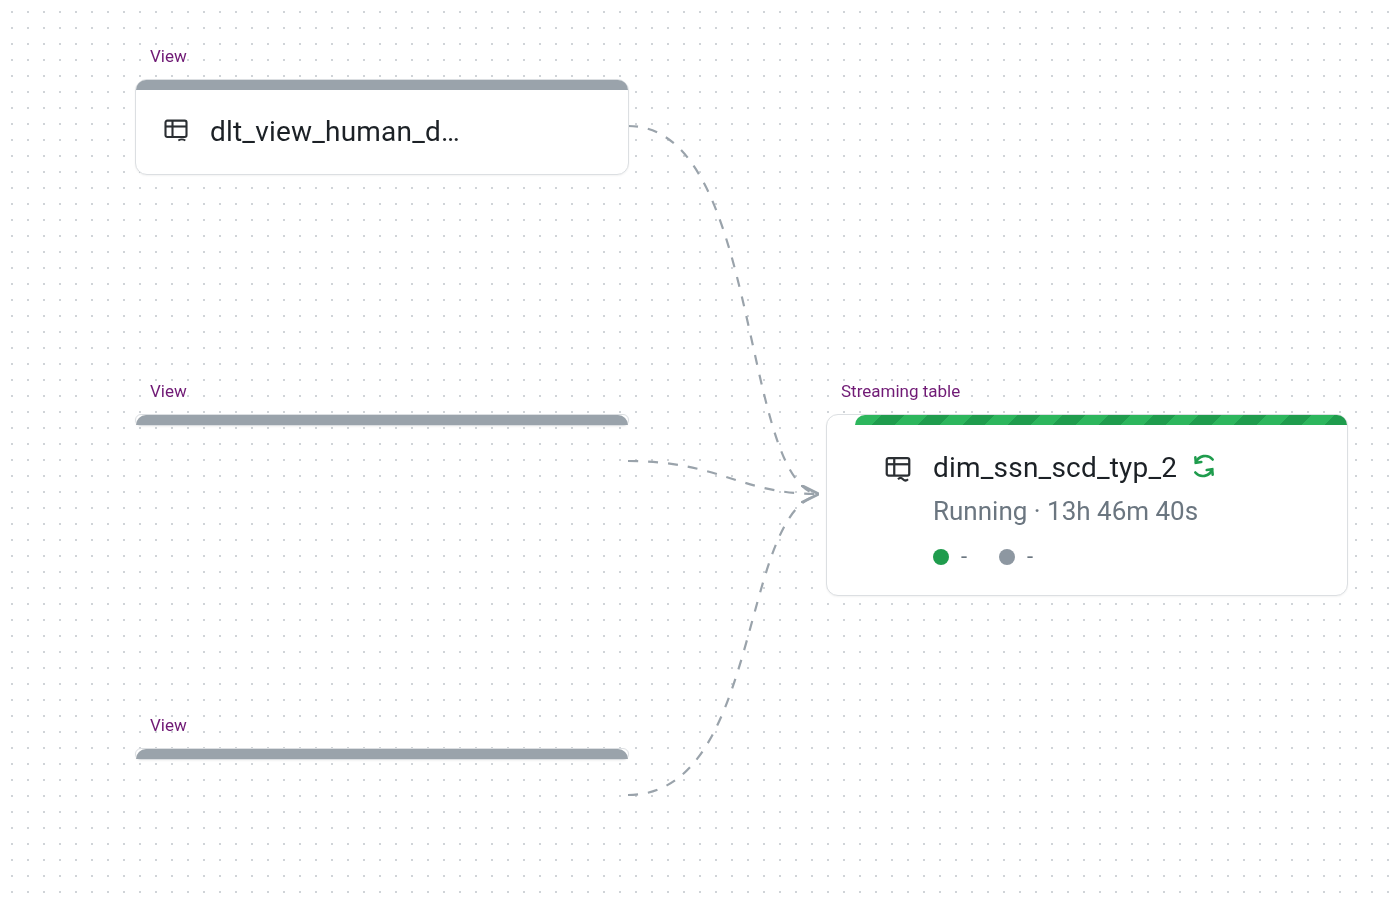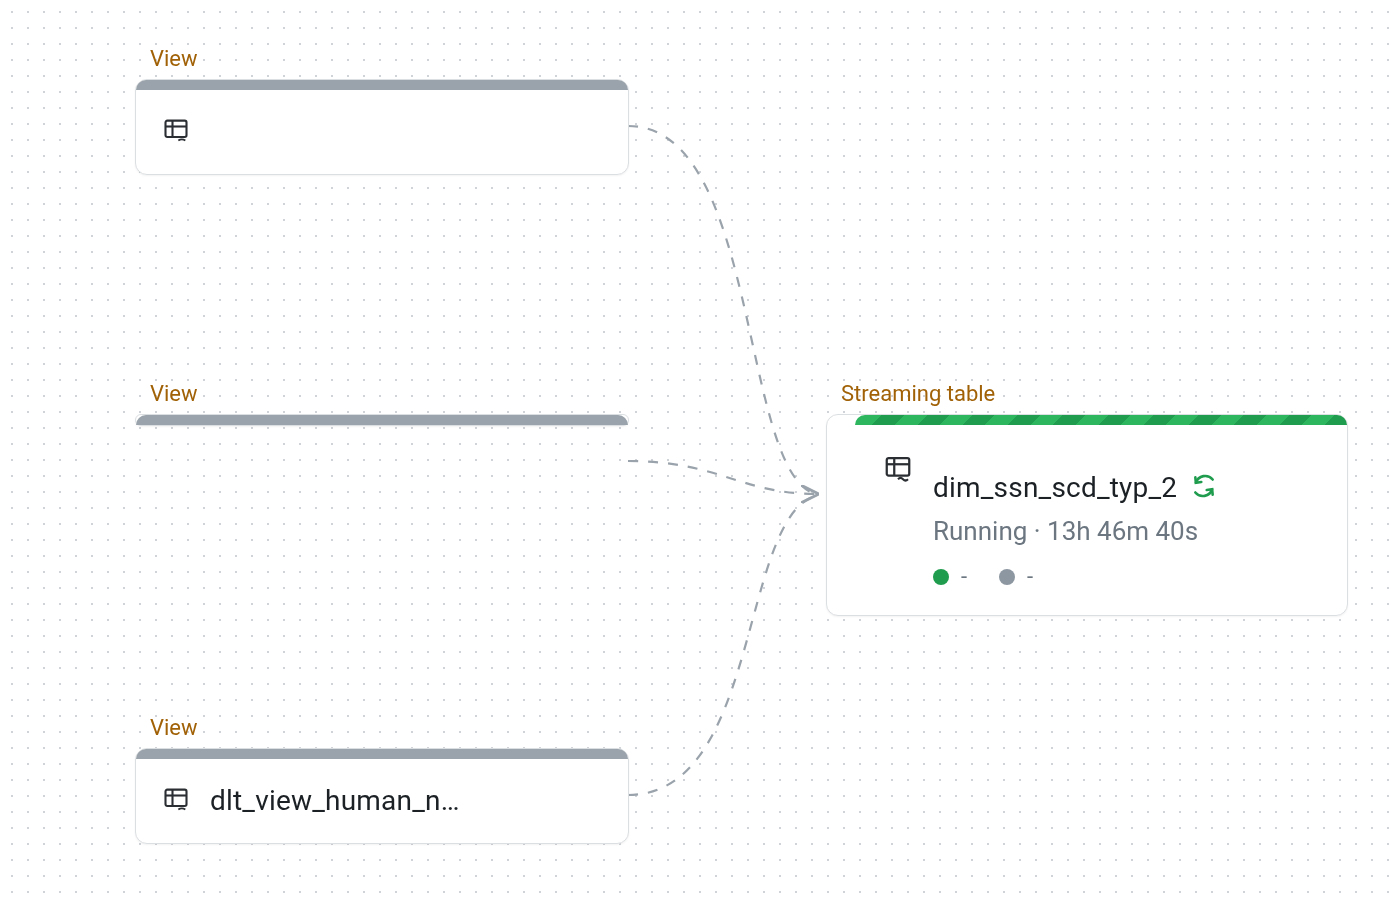--- a/index.html
+++ b/index.html
@@ -29,22 +29,22 @@
     position: absolute;
     background: #fff;
     border: 1.5px solid #dcdfe2;
     border-radius: 12px;
     box-shadow: 0 1px 2px rgba(0,0,0,0.05);
   }
   .node-label {
     position: absolute;
     left: 14px;
     top: -34px;
-    font-size: 22px;
-    color: #a16207;
+    font-size: 17px;
+    color: #701a75;
   }
   .node-header {
     height: 10px;
     border-top-left-radius: 10px;
     border-top-right-radius: 10px;
   }
   .header-gray {
     background: #9aa3ab;
   }
   .header-striped {
@@ -106,21 +106,20 @@
   }
   .dot-green { background: #1f9c4d; }
   .dot-gray { background: #8d97a1; }
   .refresh-icon {
     color: #1f9c4d;
     margin-left: 14px;
   }
   .target-col {
     flex: 1 1 auto;
     min-width: 0;
-    margin-top: 20px;
   }
   .title-row {
     display: flex;
     align-items: center;
   }
 </style>
 </head>
 <body>
 
 <div class="canvas"></div>
@@ -144,42 +143,32 @@
   <div class="node-header header-gray"></div>
   <div class="node-body">
     <span class="node-icon">
       <svg width="28" height="28" viewBox="0 0 24 24" fill="none" stroke="currentColor" stroke-width="1.8">
         <rect x="3" y="4" width="18" height="14" rx="1.5"></rect>
         <line x1="3" y1="9" x2="21" y2="9"></line>
         <line x1="9" y1="4" x2="9" y2="18"></line>
         <path d="M 14 21 q 3 -2 6 0" stroke-width="1.6"></path>
       </svg>
     </span>
+    <div class="node-title">dlt_view_human_d…</div>
   </div>
 </div>
 
 <div class="node" style="left:135px; top:414px; width:492px;">
   <div class="node-label">View</div>
   <div class="node-header header-gray"></div>
 </div>
 
 <div class="node" style="left:135px; top:748px; width:492px;">
   <div class="node-label">View</div>
   <div class="node-header header-gray"></div>
-  <div class="node-body">
-    <span class="node-icon">
-      <svg width="28" height="28" viewBox="0 0 24 24" fill="none" stroke="currentColor" stroke-width="1.8">
-        <rect x="3" y="4" width="18" height="14" rx="1.5"></rect>
-        <line x1="3" y1="9" x2="21" y2="9"></line>
-        <line x1="9" y1="4" x2="9" y2="18"></line>
-        <path d="M 14 21 q 3 -2 6 0" stroke-width="1.6"></path>
-      </svg>
-    </span>
-    <div class="node-title">dlt_view_human_n…</div>
-  </div>
 </div>
 
 <div class="node" style="left:826px; top:414px; width:492px;padding-left:28px;">
   <div class="node-label">Streaming table</div>
   <div class="node-header header-striped"></div>
   <div class="node-body tall">
     <span class="node-icon">
       <svg width="30" height="30" viewBox="0 0 24 24" fill="none" stroke="currentColor" stroke-width="1.8">
         <rect x="3" y="4" width="18" height="14" rx="1.5"></rect>
         <line x1="3" y1="9" x2="21" y2="9"></line>

